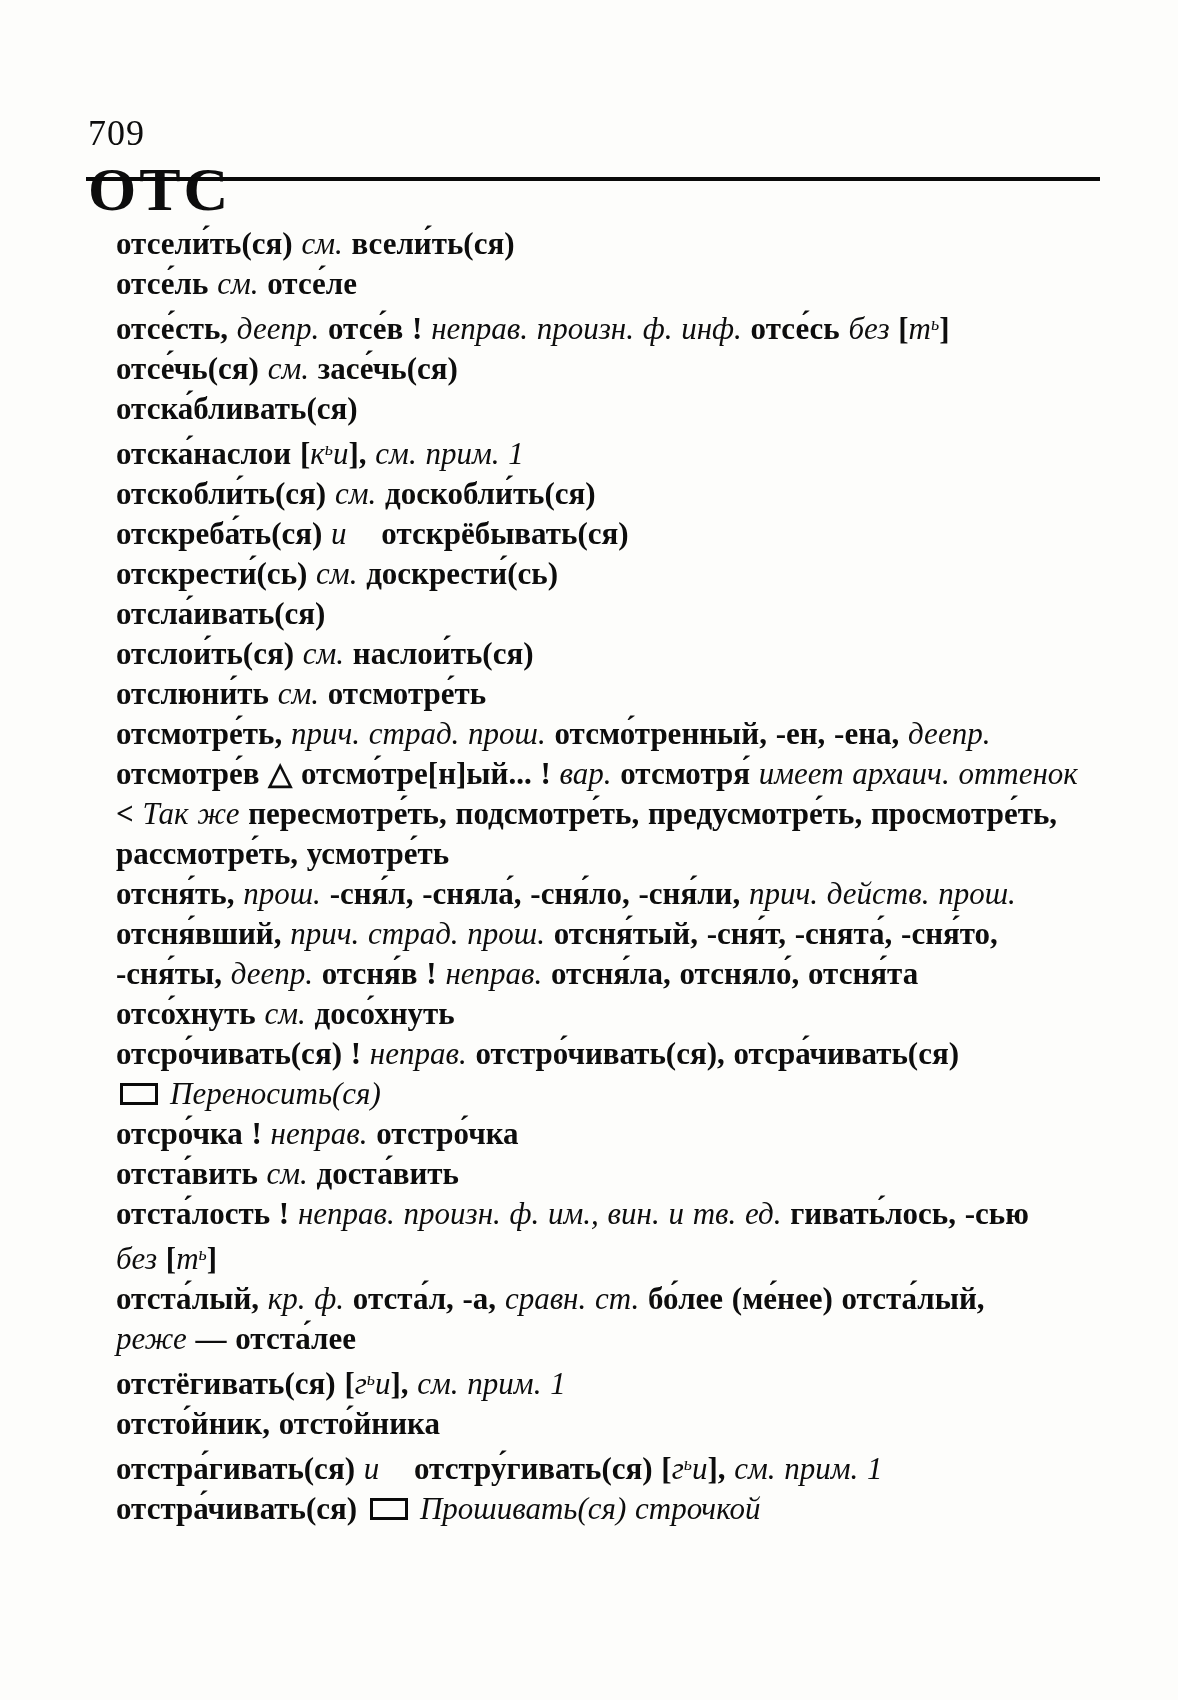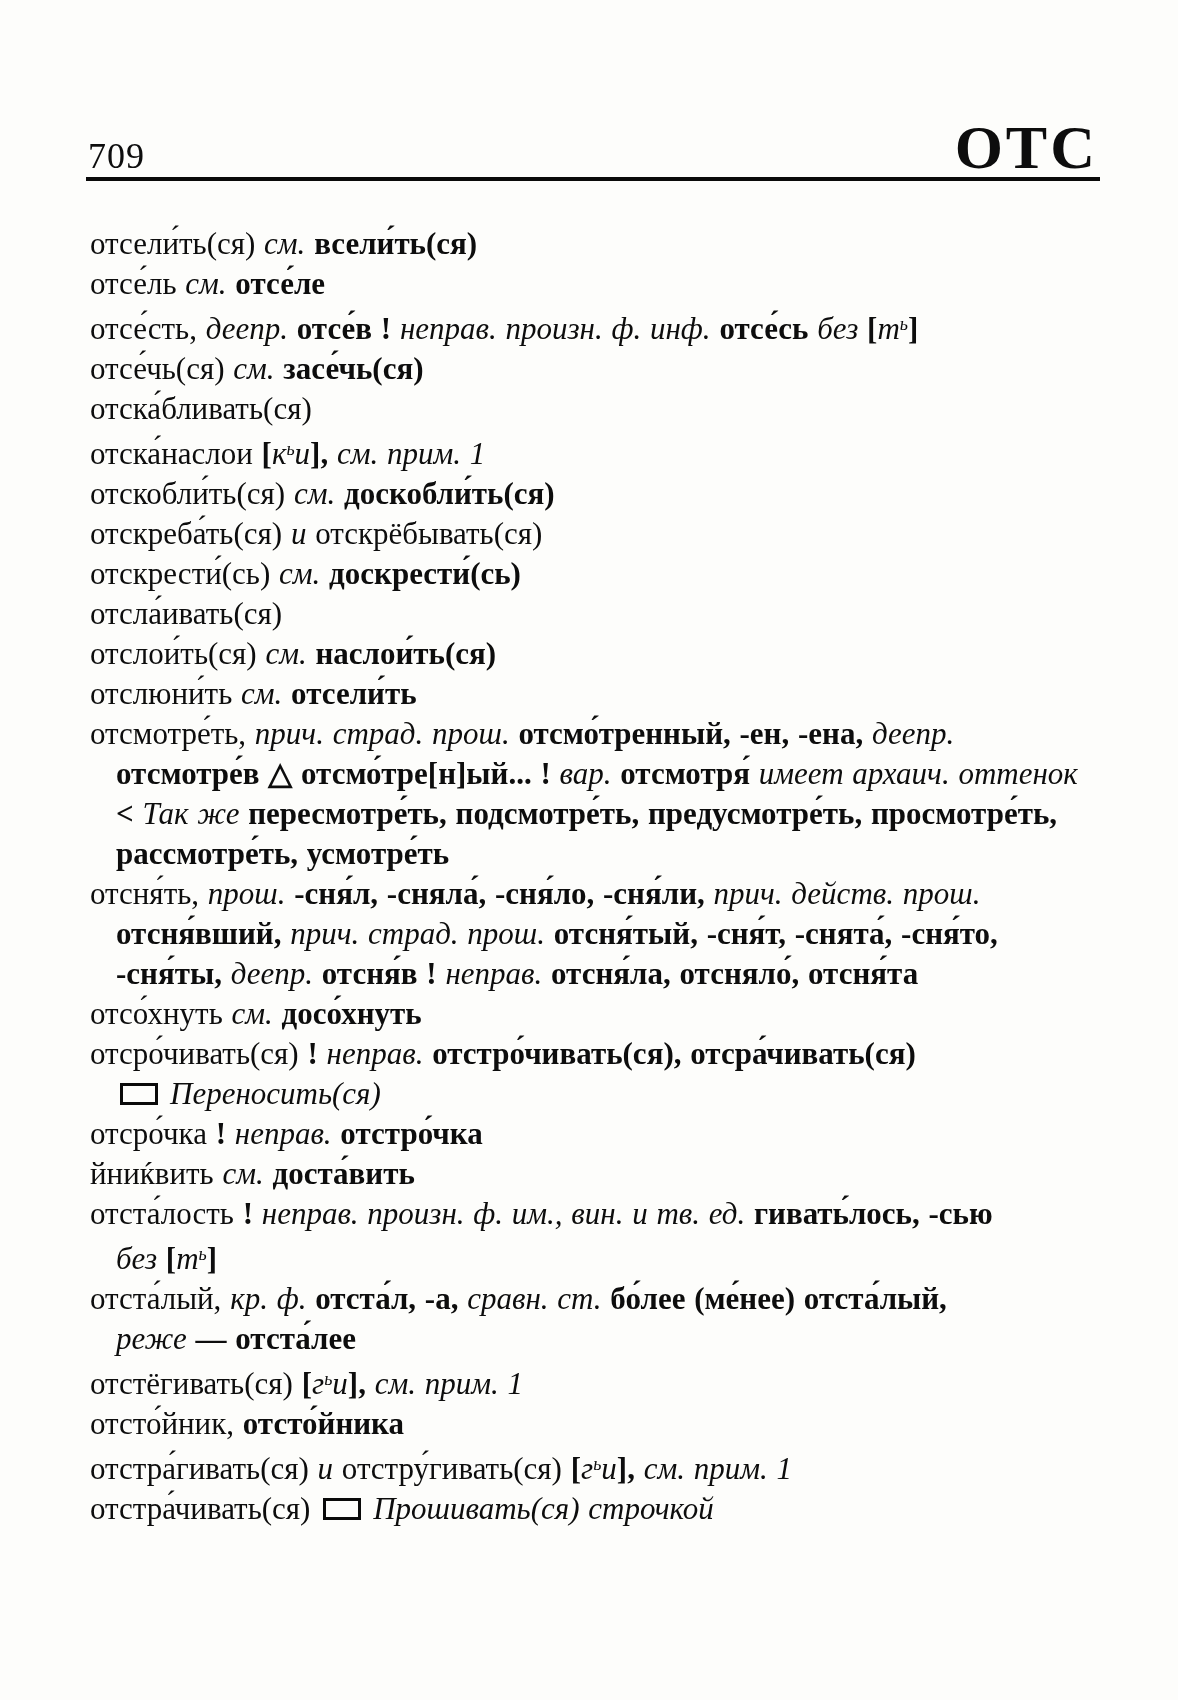--- a/index.html
+++ b/index.html
@@ -18,20 +18,21 @@
     overflow: hidden;
   }
   .header {
     position: absolute;
     top: 112px;
     left: 88px;
     right: 80px;
     display: flex;
     justify-content: space-between;
     align-items: baseline;
+    flex-direction: column;
   }
   .page-number {
     font-size: 36px;
     font-weight: normal;
     letter-spacing: 1px;
   }
   .guide-word {
     font-size: 62px;
     font-weight: bold;
     letter-spacing: 3px;
@@ -51,21 +52,21 @@
     width: 1010px;
     font-size: 31px;
     line-height: 40px;
   }
   p.entry {
     margin: 0;
     padding-left: 26px;
     text-indent: -26px;
     word-spacing: 1px;
   }
-  .b { font-weight: normal; }
+  .b { font-weight: bold; margin-left: 26px; }
   .i { font-style: italic; }
   .r { font-style: normal; font-weight: bold; margin-top: 17px; }
   .is {
     font-style: italic;
     font-size: 0.58em;
     vertical-align: 9px;
     letter-spacing: 0;
   }
   .box {
     display: inline-block;
@@ -91,27 +92,27 @@
       <p class="entry"><span class="b">отсе́ль </span><span class="i">см. </span><span class="r">отсе́ле</span></p>
       <p class="entry"><span class="b">отсе́сть, </span><span class="i">деепр. </span><span class="r">отсе́в ! </span><span class="i">неправ. произн. ф. инф. </span><span class="r">отсе́сь </span><span class="i">без </span><span class="r">[</span><span class="i">т</span><span class="is">ь</span><span class="r">]</span></p>
       <p class="entry"><span class="b">отсе́чь(ся) </span><span class="i">см. </span><span class="r">засе́чь(ся)</span></p>
       <p class="entry"><span class="b">отска́бливать(ся)</span></p>
       <p class="entry"><span class="b">отска́наслои </span><span class="r">[</span><span class="i">к</span><span class="is">ь</span><span class="i">и</span><span class="r">], </span><span class="i">см. прим. 1</span></p>
       <p class="entry"><span class="b">отскобли́ть(ся) </span><span class="i">см. </span><span class="r">доскобли́ть(ся)</span></p>
       <p class="entry"><span class="b">отскреба́ть(ся) </span><span class="i">и </span><span class="b">отскрёбывать(ся)</span></p>
       <p class="entry"><span class="b">отскрести́(сь) </span><span class="i">см. </span><span class="r">доскрести́(сь)</span></p>
       <p class="entry"><span class="b">отсла́ивать(ся)</span></p>
       <p class="entry"><span class="b">отслои́ть(ся) </span><span class="i">см. </span><span class="r">наслои́ть(ся)</span></p>
-      <p class="entry"><span class="b">отслюни́ть </span><span class="i">см. </span><span class="r">отсели́ть</span></p>
+      <p class="entry"><span class="b">отслюни́ть </span><span class="i">см. </span><span class="r">отсмотре́ть</span></p>
       <p class="entry"><span class="b">отсмотре́ть, </span><span class="i">прич. страд. прош. </span><span class="r">отсмо́тренный, -ен, -ена, </span><span class="i">деепр. </span><span class="r">отсмотре́в △ отсмо́тре[н]ый... ! </span><span class="i">вар. </span><span class="r">отсмотря́ </span><span class="i">имеет архаич. оттенок </span><span class="r">&lt; </span><span class="i">Так же </span><span class="r">пересмотре́ть, подсмотре́ть, предусмотре́ть, просмотре́ть, рассмотре́ть, усмотре́ть</span></p>
       <p class="entry"><span class="b">отсня́ть, </span><span class="i">прош. </span><span class="r">-сня́л, -сняла́, -сня́ло, -сня́ли, </span><span class="i">прич. действ. прош. </span><span class="r">отсня́вший, </span><span class="i">прич. страд. прош. </span><span class="r">отсня́тый, -сня́т, -снята́, -сня́то, -сня́ты, </span><span class="i">деепр. </span><span class="r">отсня́в ! </span><span class="i">неправ. </span><span class="r">отсня́ла, отсняло́, отсня́та</span></p>
       <p class="entry"><span class="b">отсо́хнуть </span><span class="i">см. </span><span class="r">досо́хнуть</span></p>
       <p class="entry"><span class="b">отсро́чивать(ся) </span><span class="r">! </span><span class="i">неправ. </span><span class="r">отстро́чивать(ся), отсра́чивать(ся)</span><br><span class="box"></span><span class="i">Переносить(ся)</span></p>
       <p class="entry"><span class="b">отсро́чка </span><span class="r">! </span><span class="i">неправ. </span><span class="r">отстро́чка</span></p>
-      <p class="entry"><span class="b">йниќвить </span><span class="i">см. </span><span class="r">доста́вить</span></p>
+      <p class="entry"><span class="b">отста́вить </span><span class="i">см. </span><span class="r">доста́вить</span></p>
       <p class="entry"><span class="b">отста́лость </span><span class="r">! </span><span class="i">неправ. произн. ф. им., вин. и тв. ед. </span><span class="r">гивать́лось, -сью</span><br><span class="i">без </span><span class="r">[</span><span class="i">т</span><span class="is">ь</span><span class="r">]</span></p>
       <p class="entry"><span class="b">отста́лый, </span><span class="i">кр. ф. </span><span class="r">отста́л, -а, </span><span class="i">сравн. ст. </span><span class="r">бо́лее (ме́нее) отста́лый,</span><br><span class="i">реже </span><span class="r">— отста́лее</span></p>
       <p class="entry"><span class="b">отстёгивать(ся) </span><span class="r">[</span><span class="i">г</span><span class="is">ь</span><span class="i">и</span><span class="r">], </span><span class="i">см. прим. 1</span></p>
       <p class="entry"><span class="b">отсто́йник, </span><span class="r">отсто́йника</span></p>
       <p class="entry"><span class="b">отстра́гивать(ся) </span><span class="i">и </span><span class="b">отстру́гивать(ся) </span><span class="r">[</span><span class="i">г</span><span class="is">ь</span><span class="i">и</span><span class="r">], </span><span class="i">см. прим. 1</span></p>
       <p class="entry"><span class="b">отстра́чивать(ся) </span><span class="box"></span><span class="i">Прошивать(ся) строчкой</span></p>
     </div>
 </div>
 
 </body></html>

